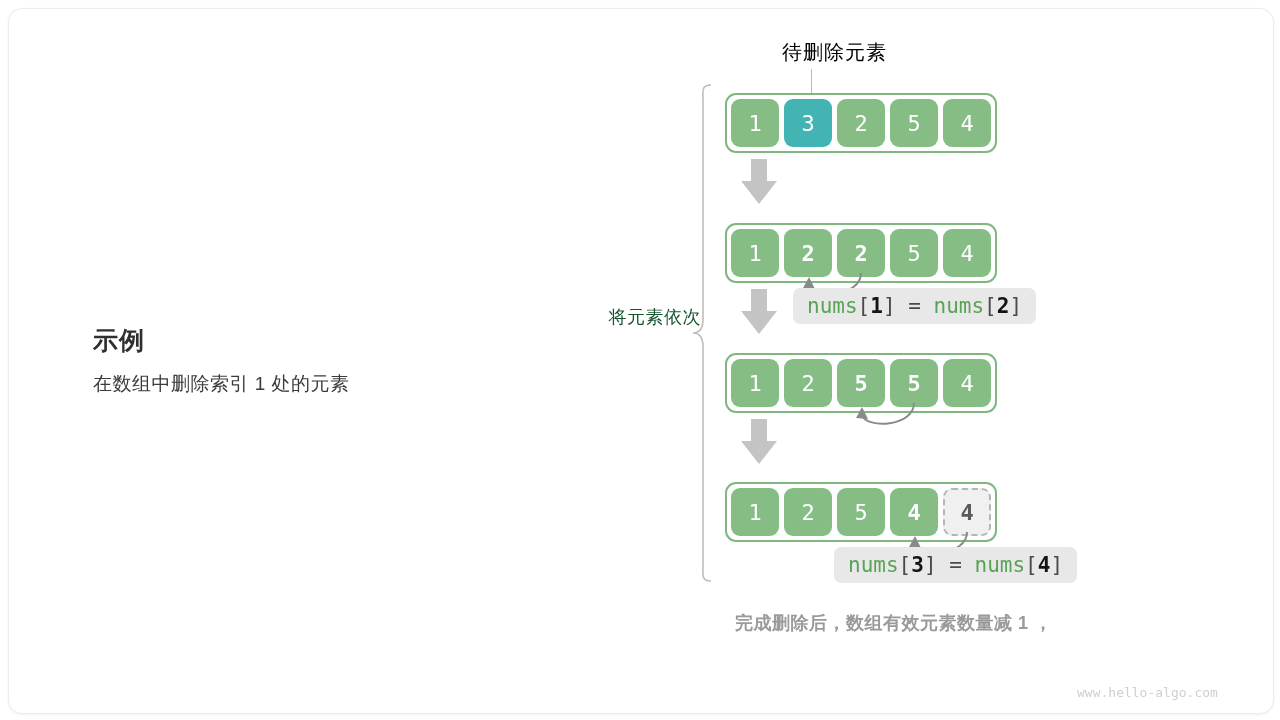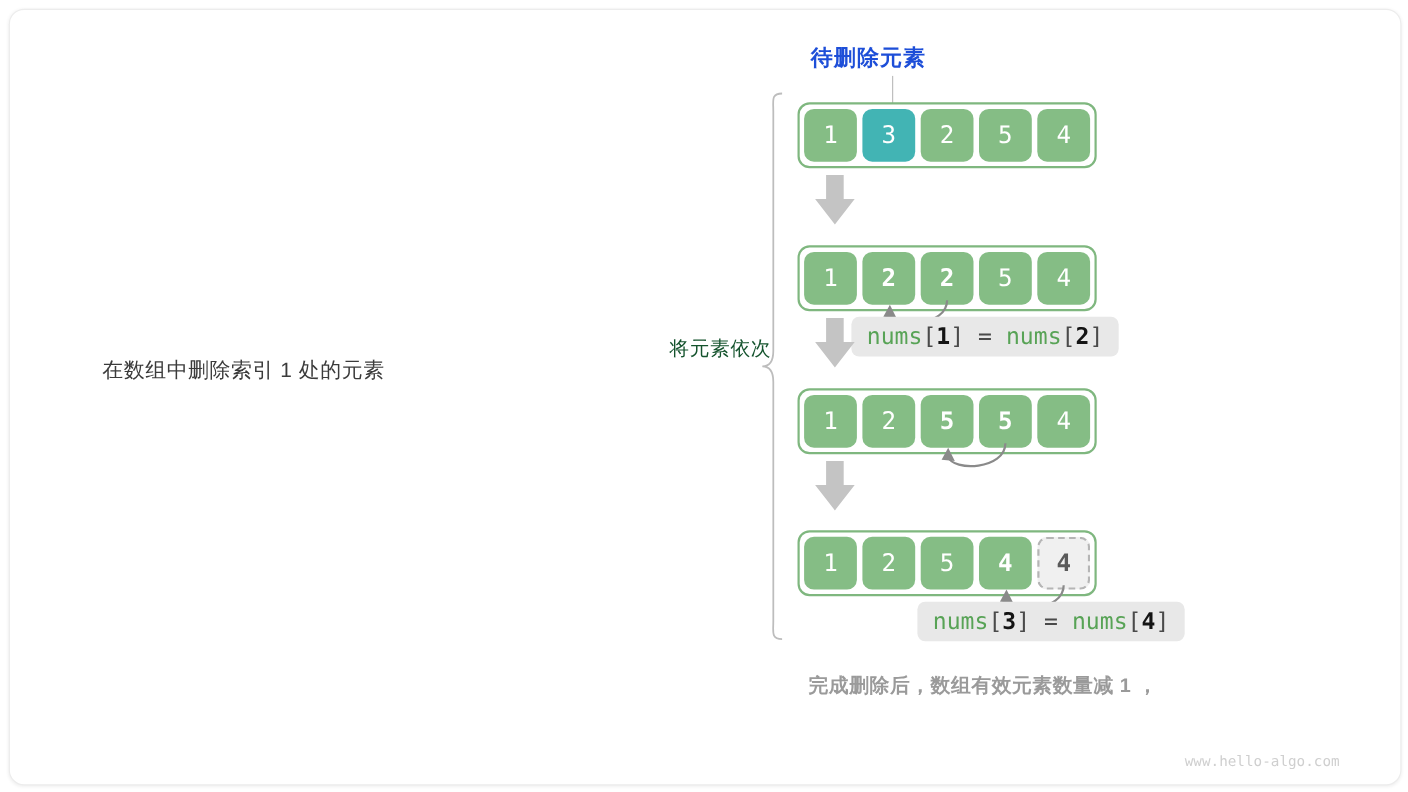--- a/index.html
+++ b/index.html
@@ -30,22 +30,22 @@
     position:absolute;left:512px;top:292px;width:180px;
     text-align:right;color:#14532d;font-size:18px;line-height:33px;
     letter-spacing:0.5px;
   }
 
   
   #brace{position:absolute;left:682px;top:74px;}
 
   
   #del-title{
-    position:absolute;left:728px;top:30px;width:150px;text-align:left;
-    color:#1d4ed8;font-size:20px;font-weight:bold;letter-spacing:1px;
+    position:absolute;left:728px;top:30px;width:150px;text-align:right;
+    color:#000000;font-size:20px;font-weight:normal;letter-spacing:1px;
   }
   #del-line{position:absolute;left:802px;top:60px;width:1px;height:34px;background:#b9b9b9;}
 
   
   .row{position:absolute;left:716px;}
   .arr-wrap{
     border:2px solid #7fb77f;border-radius:11px;
     padding:4px;display:inline-block;background:#fff;
   }
   .cells{display:flex;gap:5px;}
@@ -87,20 +87,21 @@
     font-family:"DejaVu Sans Mono","Liberation Mono",monospace;
   }
 </style>
 </head>
 <body>
 
 <div id="card">
  <div class="stage">
 
   <div id="caption">
+    <div class="ttl">示例</div>
     <div class="sub">在数组中删除索引 1 处的元素</div>
   </div>
 
   <div id="mid-note">
     <div>将元素依次</div>
   </div>
 
   <svg id="brace" width="24" height="500">
     <path d="M20 2 C10 2 12 8 12 18 L12 236 C12 246 8 250 2 250 C8 250 12 254 12 264 L12 482 C12 492 10 498 20 498" fill="none" stroke="#bdbdbd" stroke-width="1.6"></path>
   </svg>
@@ -132,21 +133,21 @@
         <div class="cell bold">2</div>
         <div class="cell">5</div>
         <div class="cell">4</div>
       </div>
     </div>
   </div>
   <svg class="curve" style="left:790px;top:262px;" width="80" height="34">
     <path d="M62 2 C62 26 14 28 10 14" fill="none" stroke="#8a8a8a" stroke-width="2"></path>
     <polygon points="10,6 16,18 4,17" fill="#8a8a8a"></polygon>
   </svg>
-  <div class="code" style="left:765px;top:279px;">
+  <div class="code" style="left:784px;top:279px;">
     <span class="n">nums</span>[<span class="i">1</span>] <span>=</span> <span class="n">nums</span>[<span class="i">2</span>]
   </div>
 
   <svg class="dn" style="top:280px;" viewBox="0 0 38 46">
     <polygon points="11,0 27,0 27,22 37,22 19,45 1,22 11,22" fill="#c4c4c4"></polygon>
   </svg>
 
   <div class="row" style="top:344px;">
     <div class="arr-wrap">
       <div class="cells">

